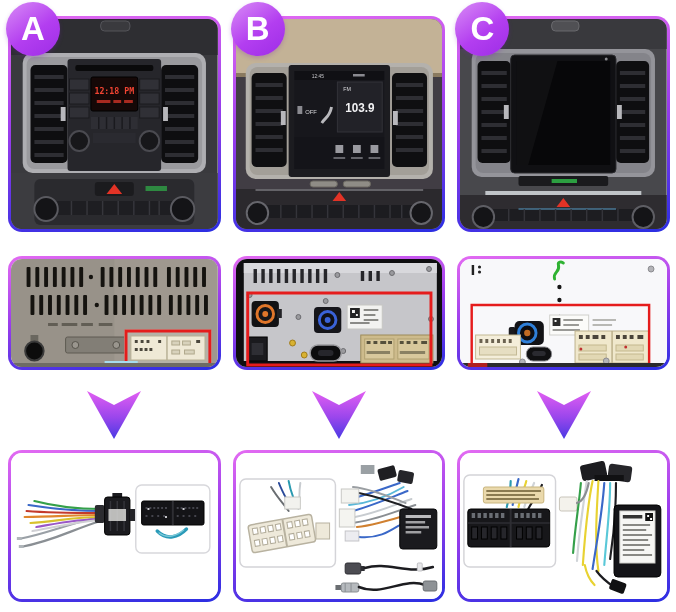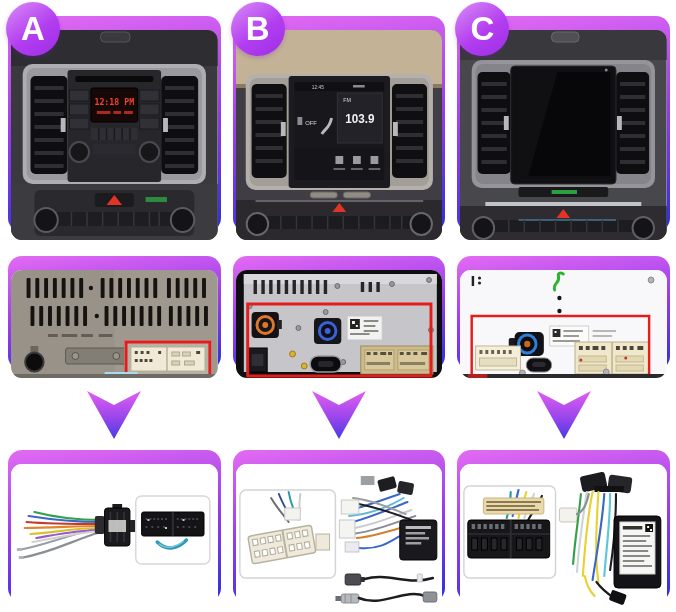--- a/index.html
+++ b/index.html
@@ -5,21 +5,21 @@
   html,body{margin:0;padding:0;background:#ffffff;}
   .canvas{
     width:676px;height:612px;background:#ffffff;position:relative;
     box-sizing:border-box;padding:16px 6px 0 8px;
     font-family:"Liberation Sans",sans-serif;overflow:hidden;
   }
   .row{display:grid;grid-template-columns:repeat(3,1fr);column-gap:12px;}
   .panel{border-radius:14px;padding:3px;position:relative;
     background:linear-gradient(172deg,#e36bf2 0%,#9a3cec 48%,#2a2ee2 100%);
     box-sizing:border-box;}
-  .panel-inner{width:100%;height:100%;border-radius:11px;overflow:hidden;background:#fff;margin-top:11px;}
+  .panel-inner{width:100%;height:100%;border-radius:11px;overflow:hidden;background:#fff;}
   .row1 .panel{height:216px;}
   .row2{margin-top:24px;} .row2 .panel{height:114px;}
   .arrows{margin-top:18px;height:54px;align-items:center;justify-items:center;}
   .row3{margin-top:8px;} .row3 .panel{height:152px;}
   svg{display:block;width:100%;height:100%;}
   .badge{
     position:absolute;top:-14px;left:-2px;width:54px;height:54px;border-radius:50%;
     background:linear-gradient(145deg,#d98cf6 0%,#b33ef0 55%,#9d2de6 100%);
     display:flex;align-items:center;justify-content:center;z-index:3;
     color:#ffffff;font-weight:bold;font-size:33px;

